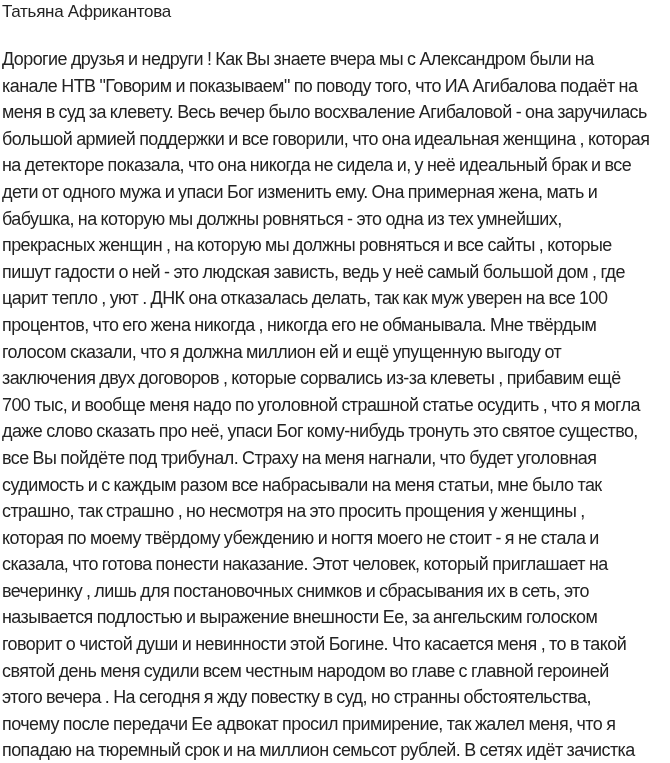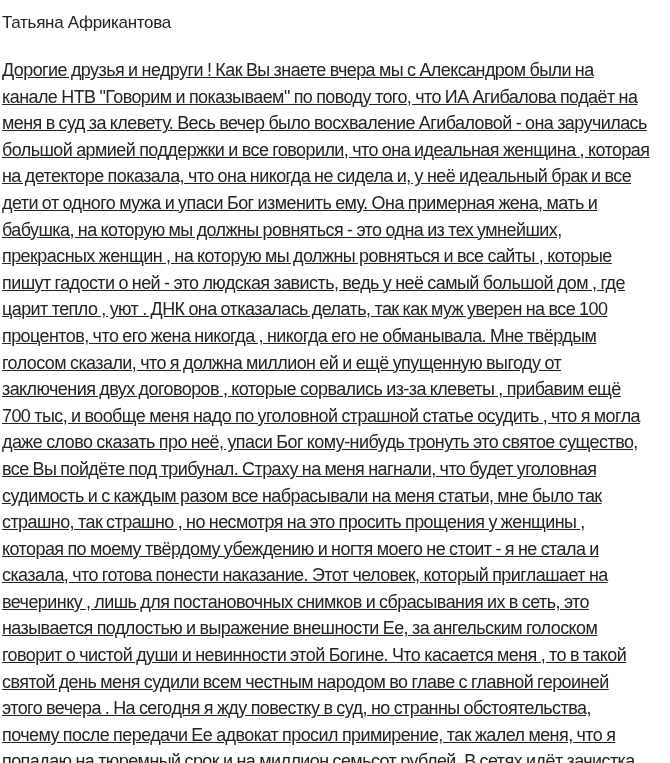--- a/index.html
+++ b/index.html
@@ -11,37 +11,35 @@
       width: 670px;
       height: 763px;
       overflow: hidden;
       font-family: "Liberation Sans", sans-serif;
       color: #222222;
     }
     .page {
       position: relative;
       width: 670px;
       height: 665px;
-      margin-top: 11px;
     }
     .author {
       position: absolute;
       left: 2px;
       top: 1px;
       font-size: 17px;
       line-height: 22px;
       letter-spacing: -0.3px;
       white-space: nowrap;
     }
     .post-body {
       position: absolute;
       left: 2px;
       top: 46px;
       width: 666px;
-      text-decoration: underline;
     }
     .line {
       display: block;
       font-size: 18px;
       height: 26.6px;
       line-height: 26.6px;
       white-space: nowrap;
       letter-spacing: -0.55px;
       word-spacing: -0.5px;
       transform-origin: left center;

